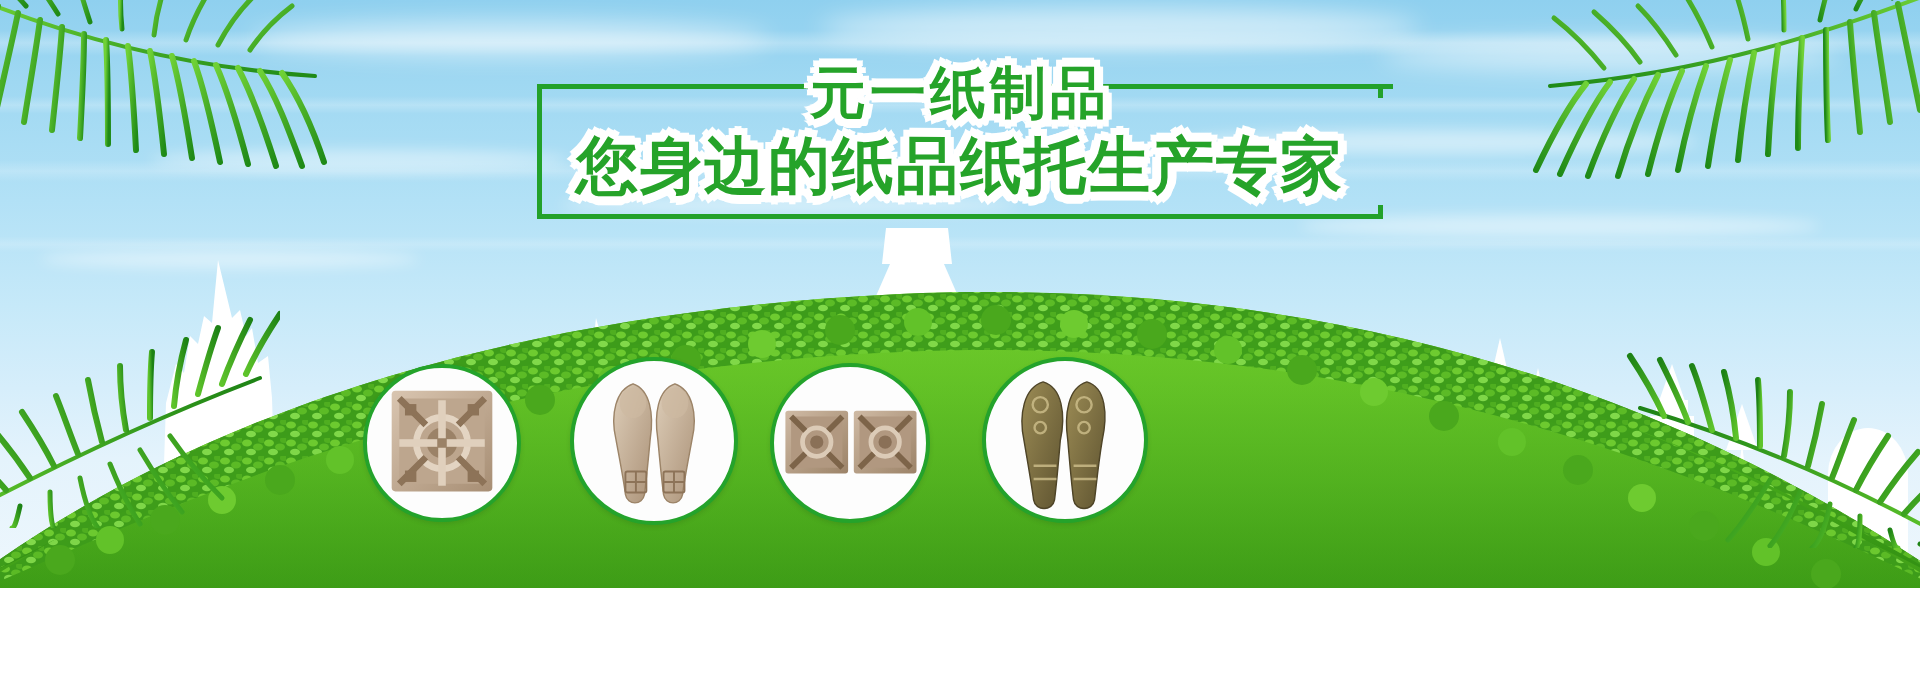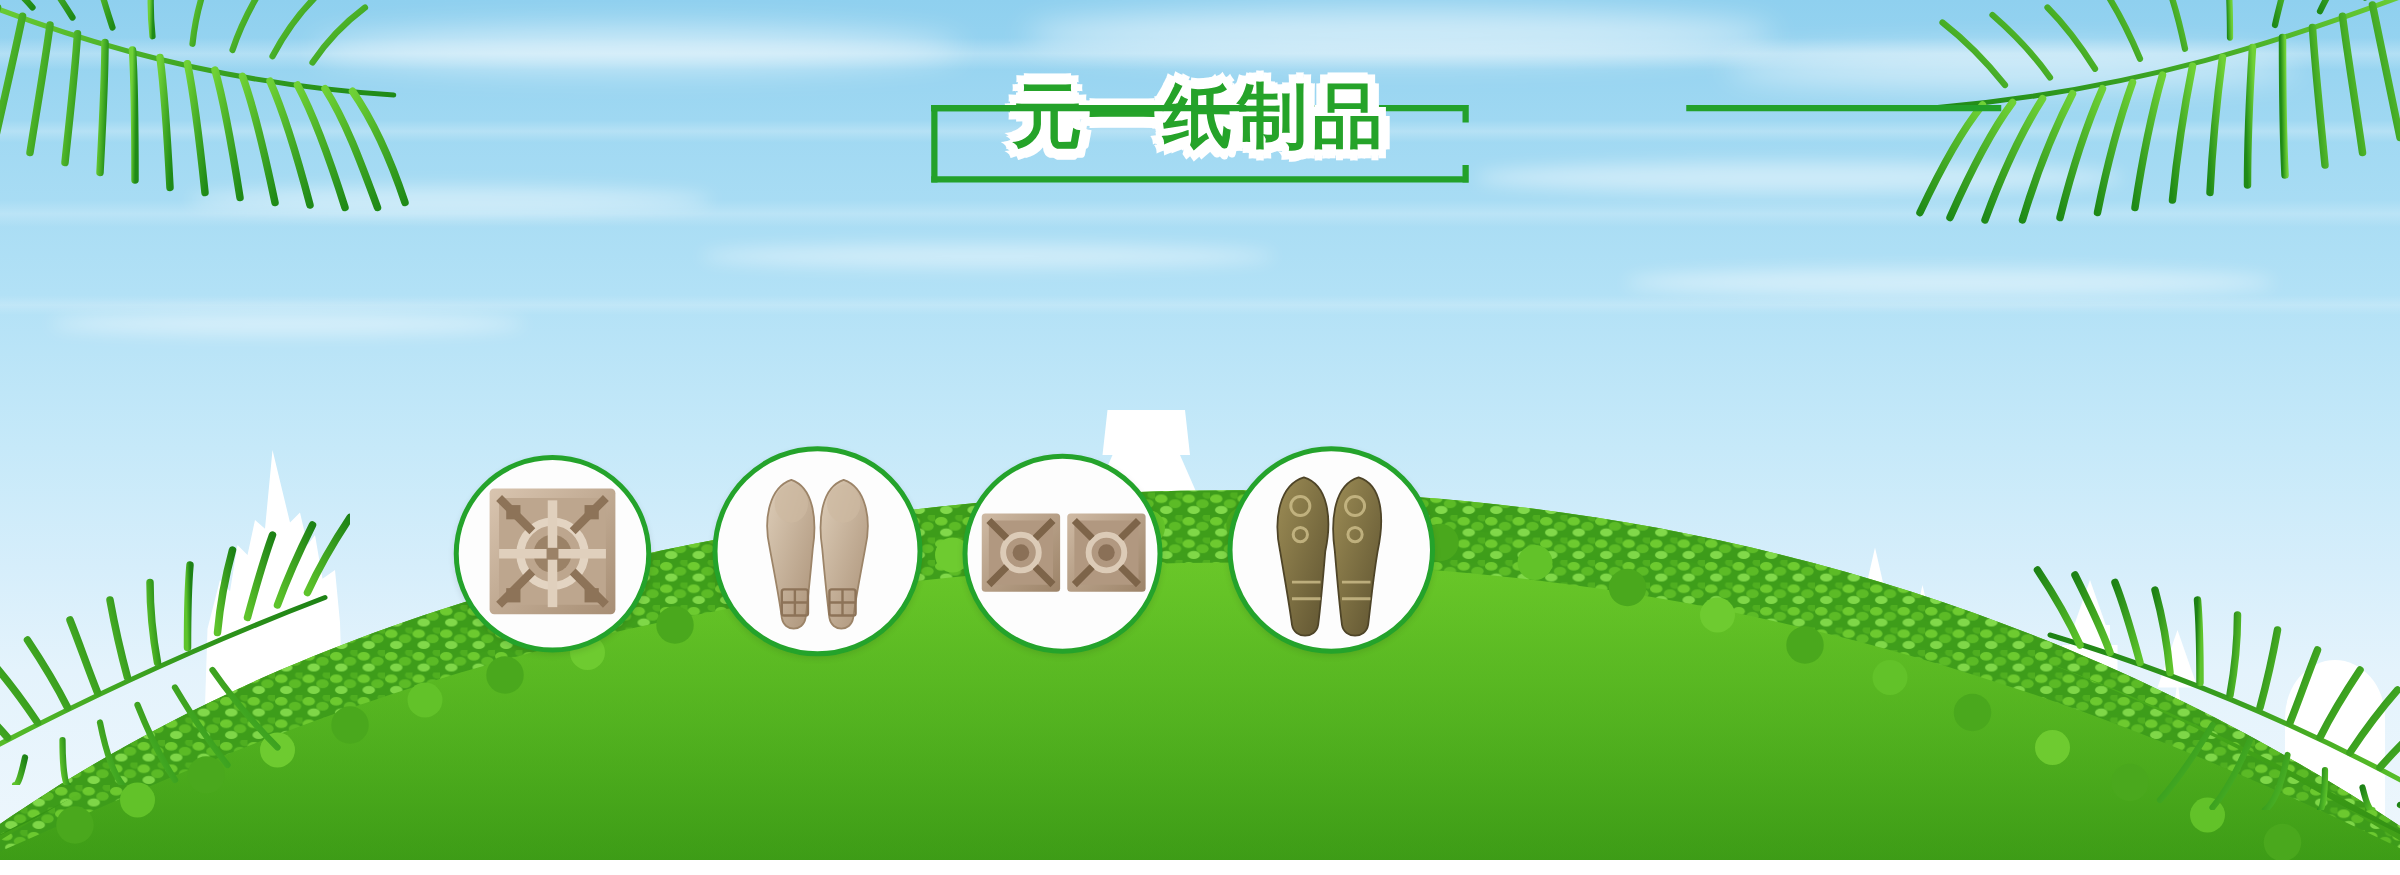--- a/index.html
+++ b/index.html
@@ -2,21 +2,21 @@
 <html><head>
 <meta charset="utf-8">
 <title>Banner</title>
 <style>
   * { margin:0; padding:0; box-sizing:border-box; }
   html,body { background:#fff; }
   body { font-family:"Liberation Sans", sans-serif; }
 
   #banner {
     position:relative;
-    width:1920px; height:688px;
+    width:1920px; height:588px;
     overflow:hidden;
     background:linear-gradient(to bottom,
        #8fd0ef 0%, #9fd8f2 14%, #b2e1f6 34%,
        #c6e9f9 52%, #d6eefb 66%, #e4f3fc 78%, #eef7fd 100%);
   }
 
   
   .cloudwisp { position:absolute; background:rgba(255,255,255,.55);
     border-radius:50%; filter:blur(12px); }
   .cloudwisp.s { filter:blur(7px); background:rgba(255,255,255,.45); }
@@ -403,20 +403,21 @@
         <path d="M160 232 C 148 252, 134 274, 118 292"></path>
       </g>
     </g>
   </svg>
 
   <div id="headline">
     <div id="frame">
       <div id="line1wrap">
         <span id="line1">元一纸制品</span>
       </div>
+      <span id="line2">您身边的纸品纸托生产专家</span>
     <div style="position: absolute; height: 5px; background: rgb(35, 161, 42); top: -5px; left: -5px; width: 252px;"></div><div style="position: absolute; height: 5px; background: rgb(35, 161, 42); top: -5px; left: 599px; width: 252px;"></div><div style="position: absolute; right: -5px; top: -5px; width: 5px; height: 14px; background: rgb(35, 161, 42);"></div><div style="position: absolute; right: -5px; bottom: -5px; width: 5px; height: 14px; background: rgb(35, 161, 42);"></div></div>
   </div>
 
 
   <div id="products">
 
     <div class="pcircle" style="left:363px;top:9px;width:158px;height:158px;">
       <svg class="pinner" viewBox="0 0 158 158">
         <defs>
           <linearGradient id="t1" x1="0" y1="0" x2="1" y2="1">

